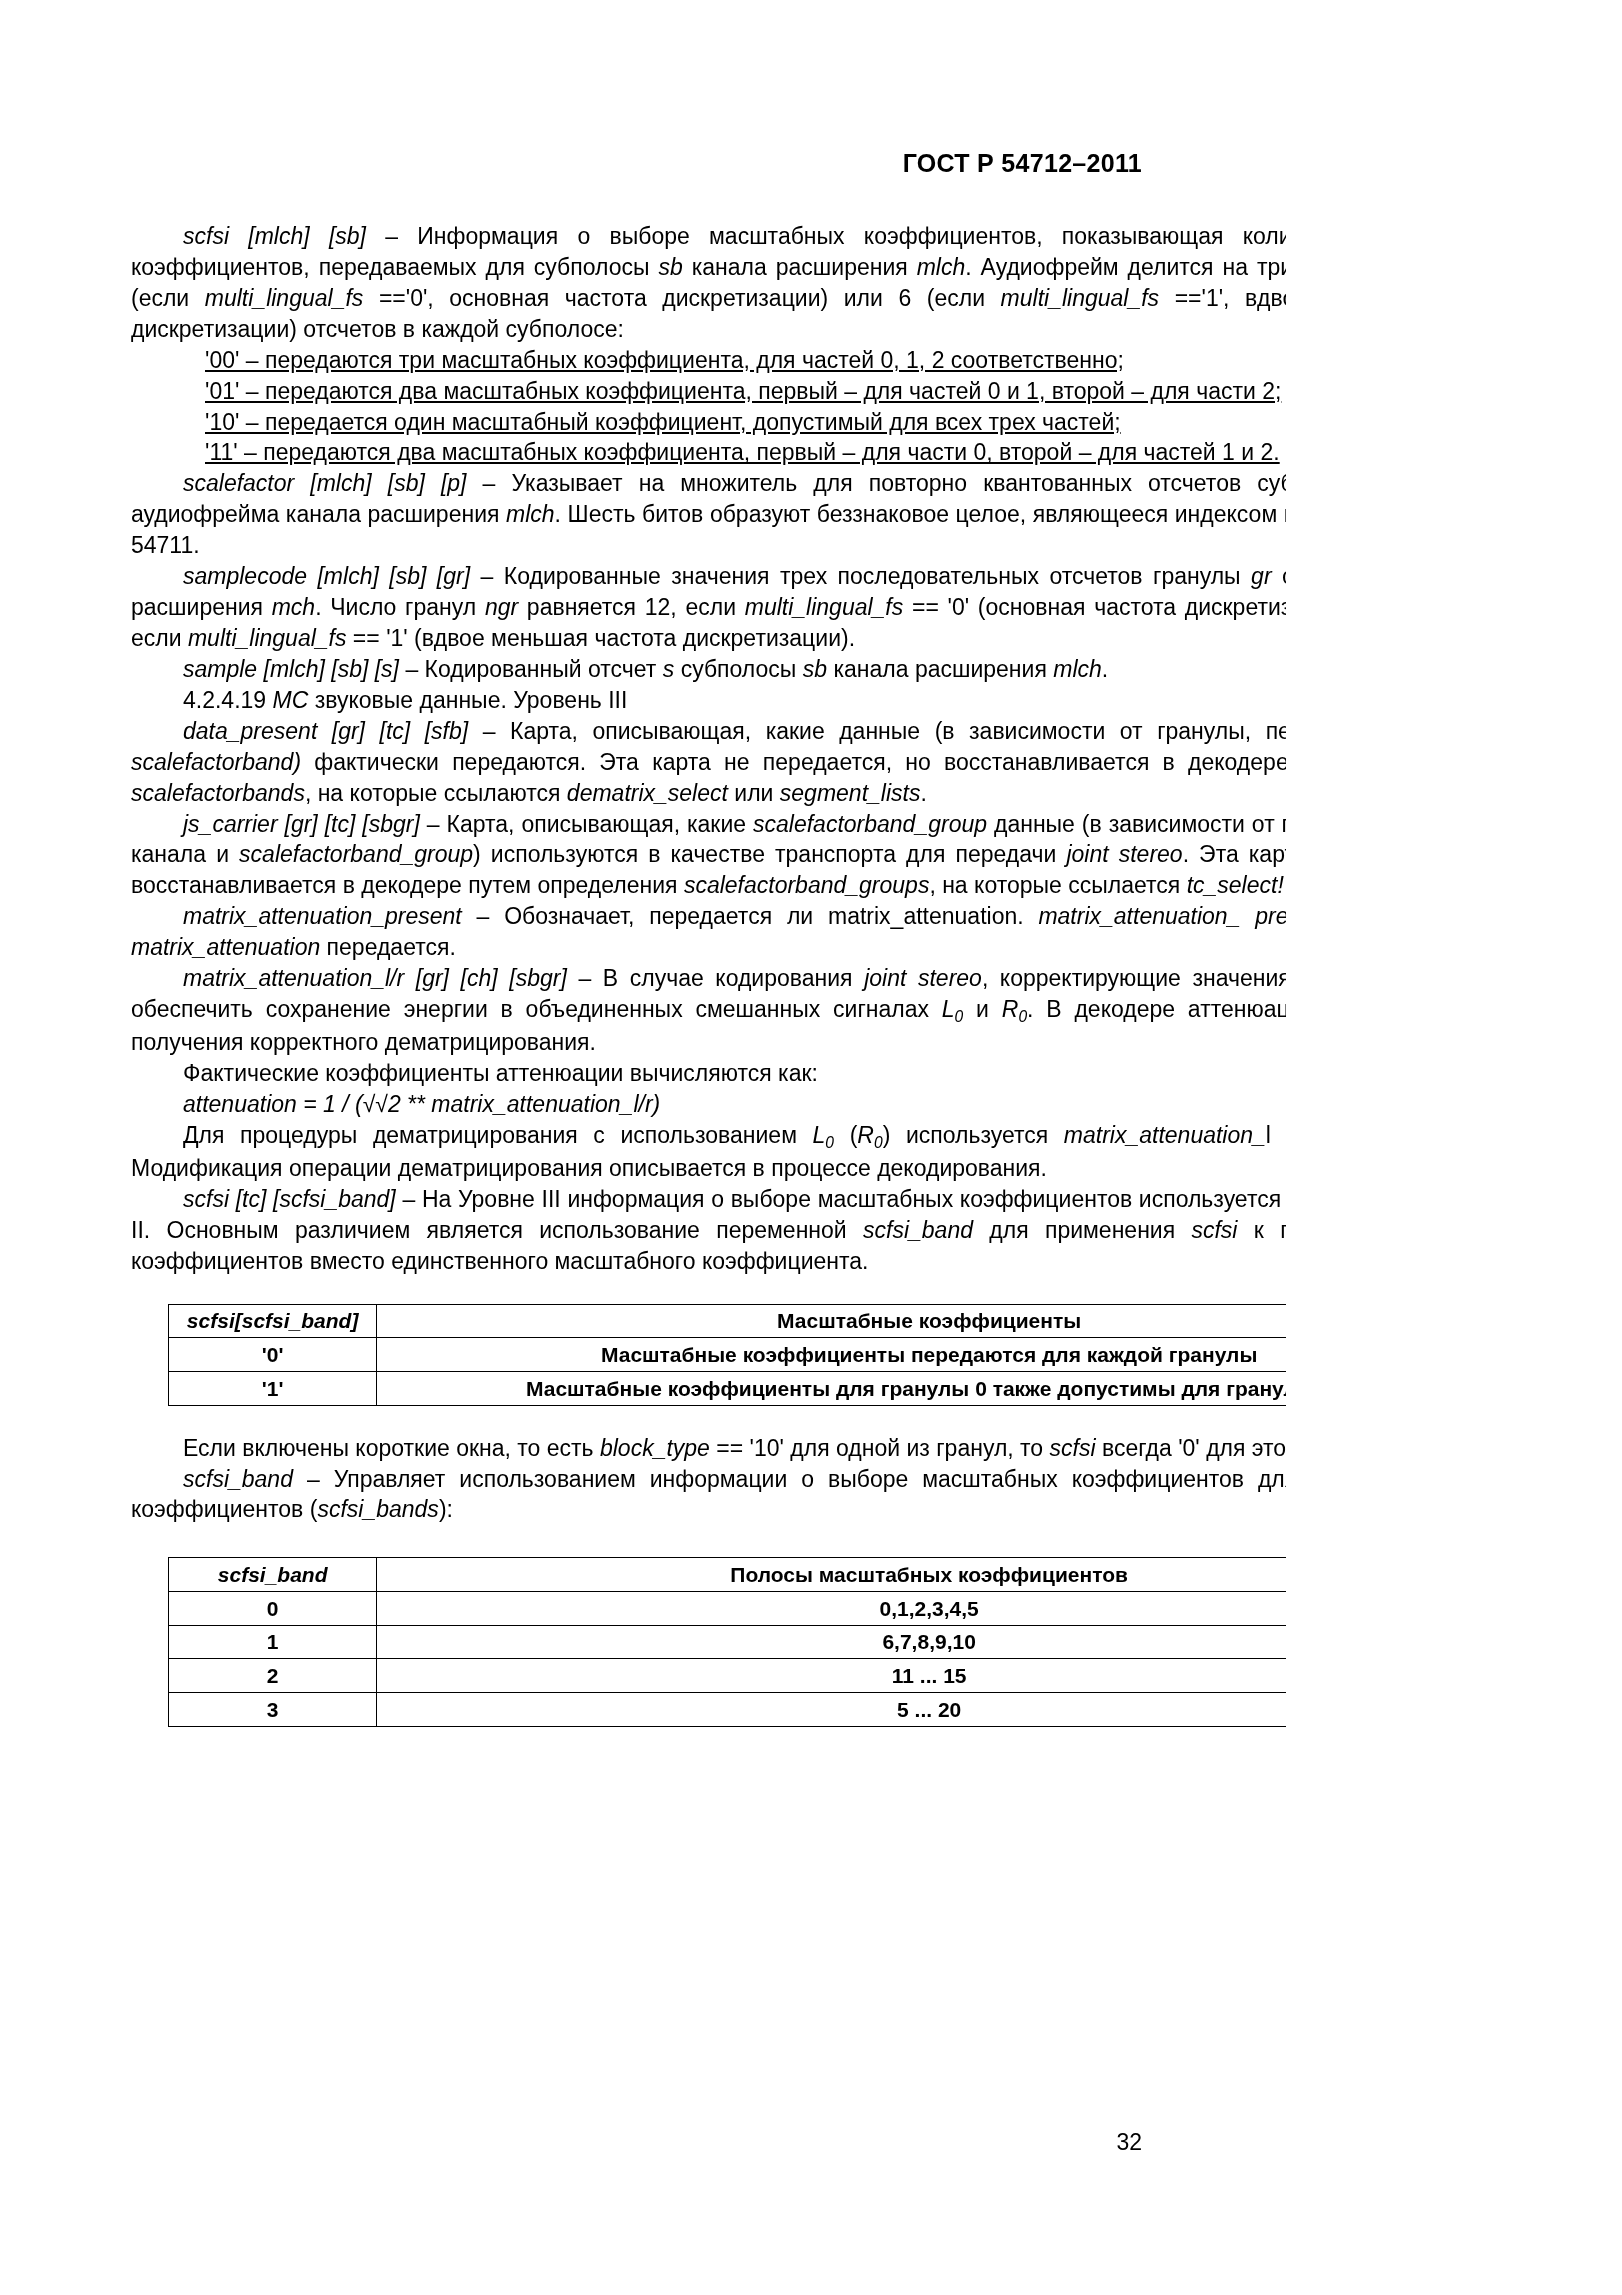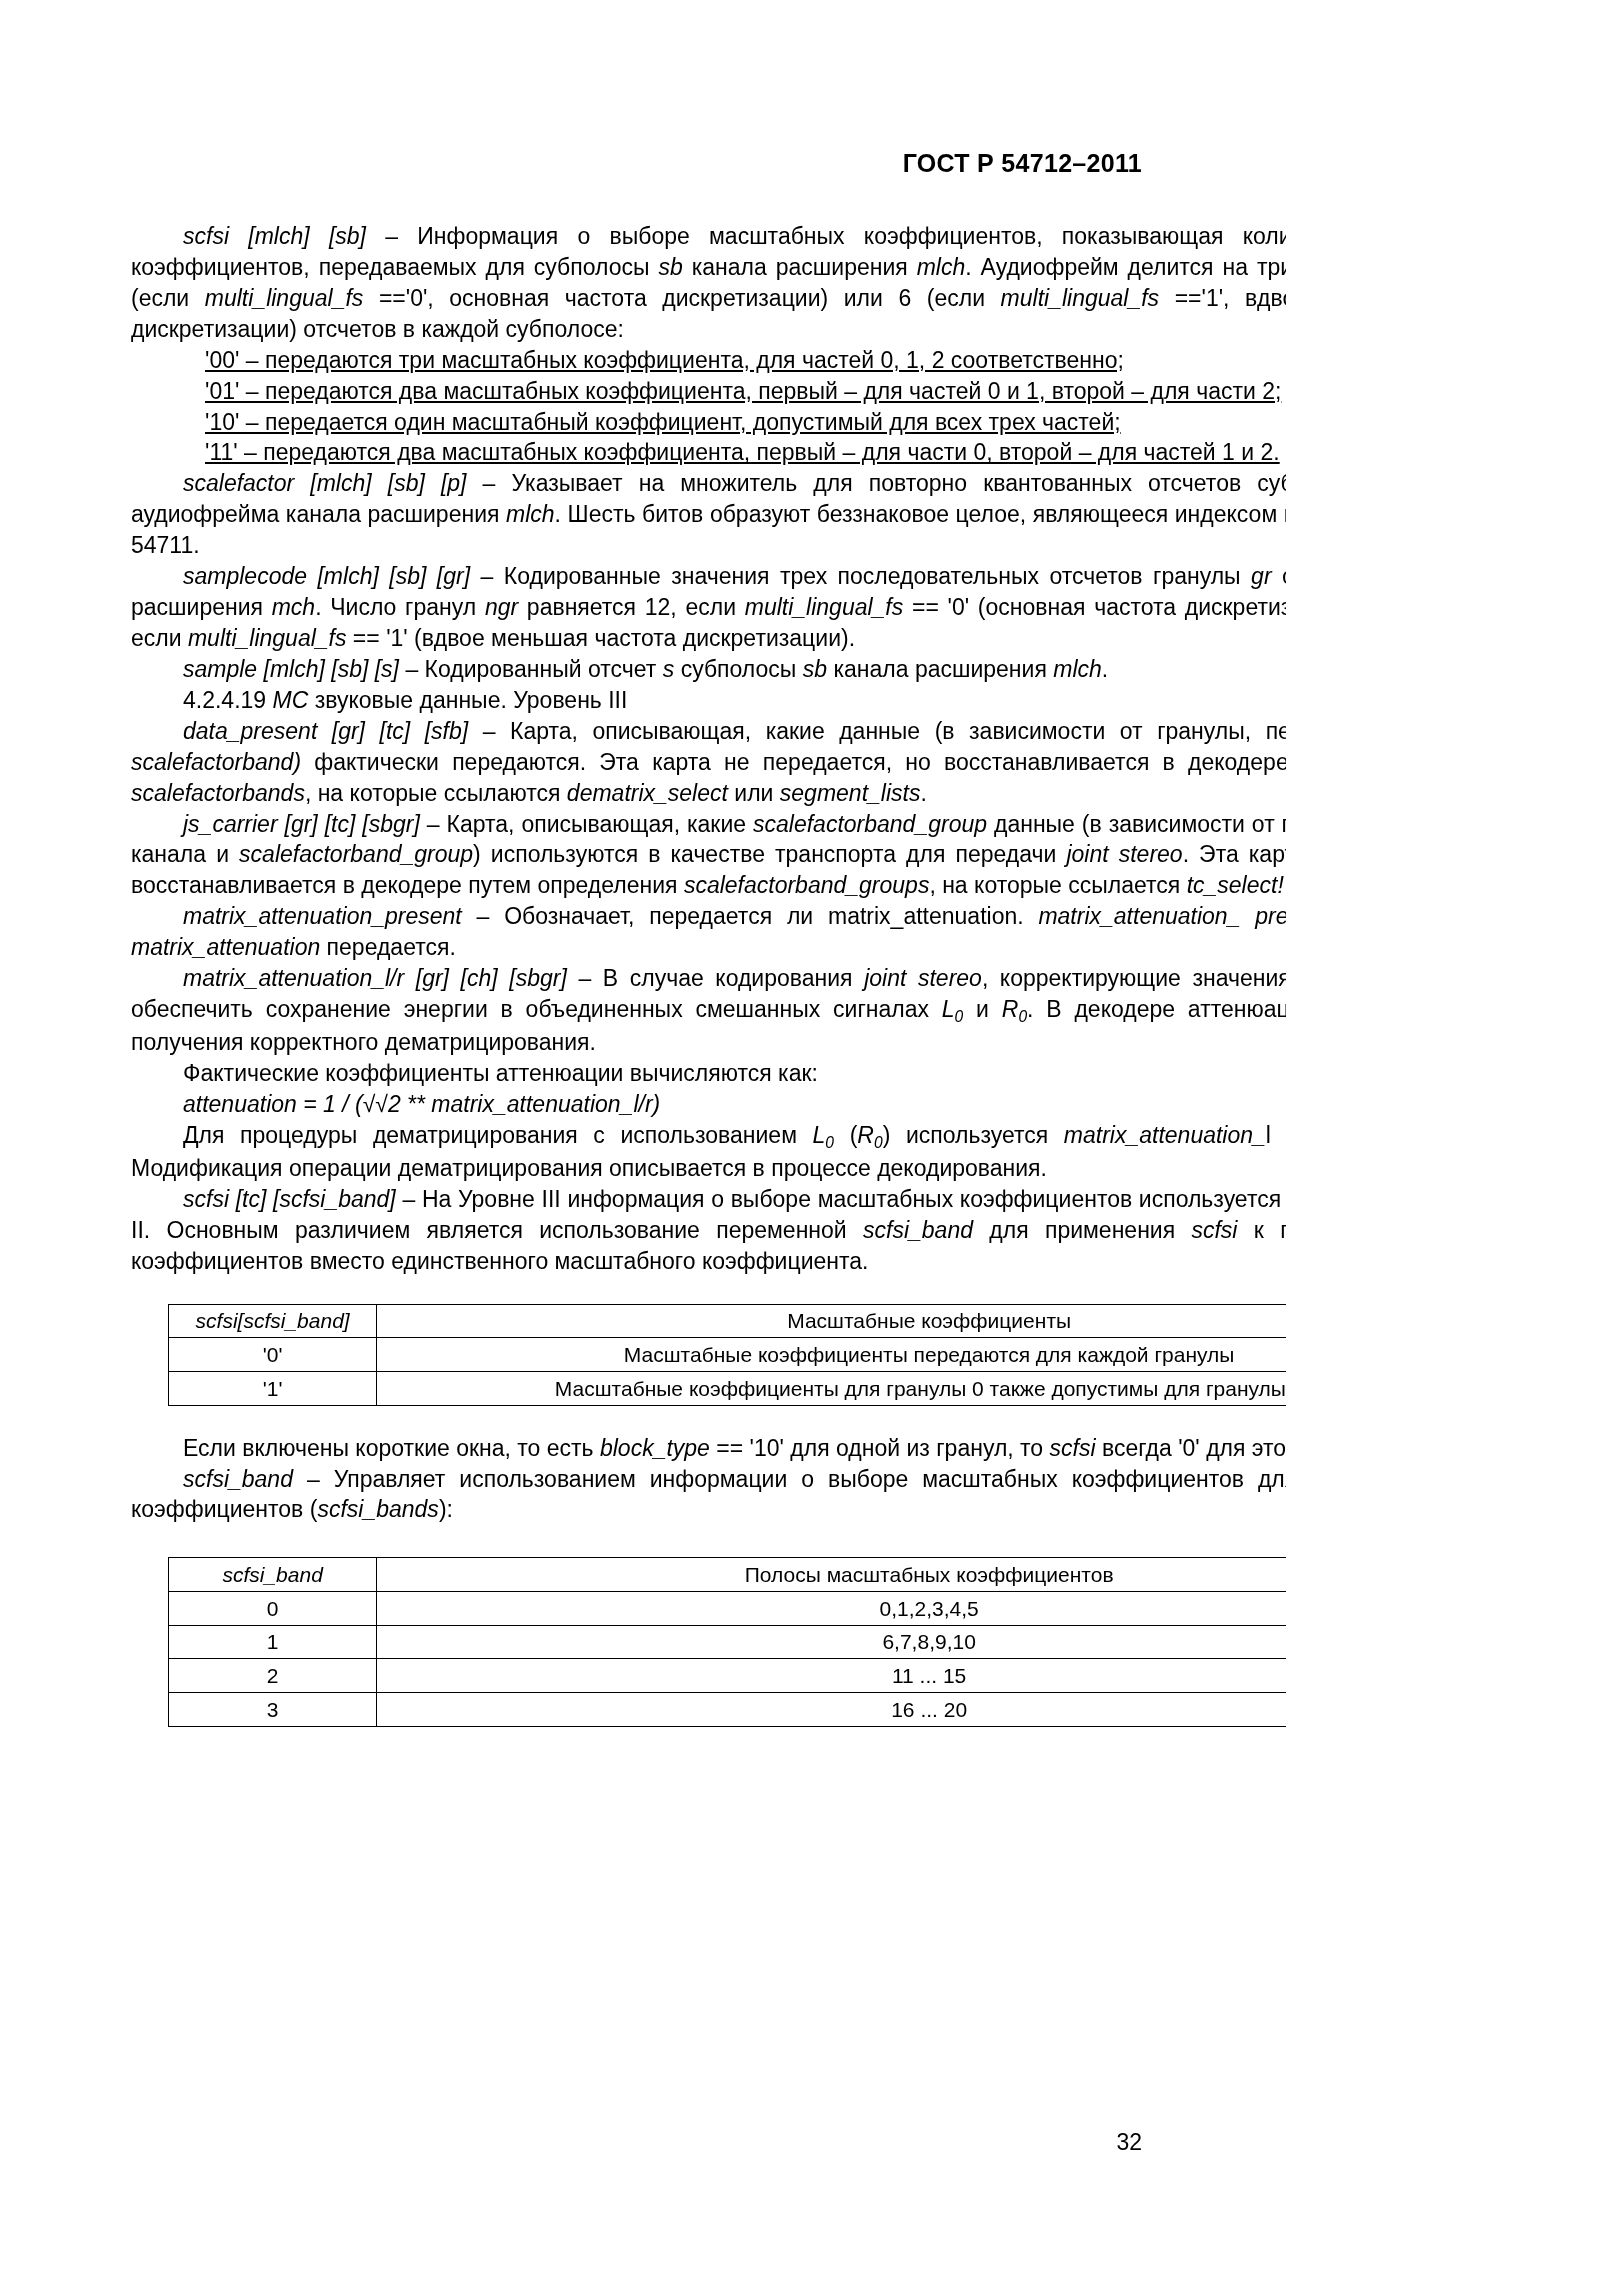--- a/index.html
+++ b/index.html
@@ -59,21 +59,21 @@
   }
   table.gost {
     border-collapse: collapse;
     width: 1314px;
     margin: 0 auto;
     table-layout: fixed;
   }
   table.gost td, table.gost th {
     border: 1.3px solid #000;
     font-size: 21px;
-    font-weight: normal;
+    font-weight: bold;
     text-align: center;
     padding: 2.7px 4px;
     line-height: 1.30;
   }
   .tbl-wrap { margin-left: 1.3px; }
   .spacer-40 { height: 27px; }
   .spacer-48 { height: 32px; }
   .pagenum {
     position: absolute;
     right: 144px;
@@ -201,21 +201,21 @@
           <tr>
             <td>1</td>
             <td>6,7,8,9,10</td>
           </tr>
           <tr>
             <td>2</td>
             <td>11 ... 15</td>
           </tr>
           <tr>
             <td>3</td>
-            <td>16 ... 20</td>
+            <td>5 ... 20</td>
           </tr>
         </tbody>
       </table>
     </div>
 
   </div>
 
   <div class="pagenum">32</div>
 
 </div>

